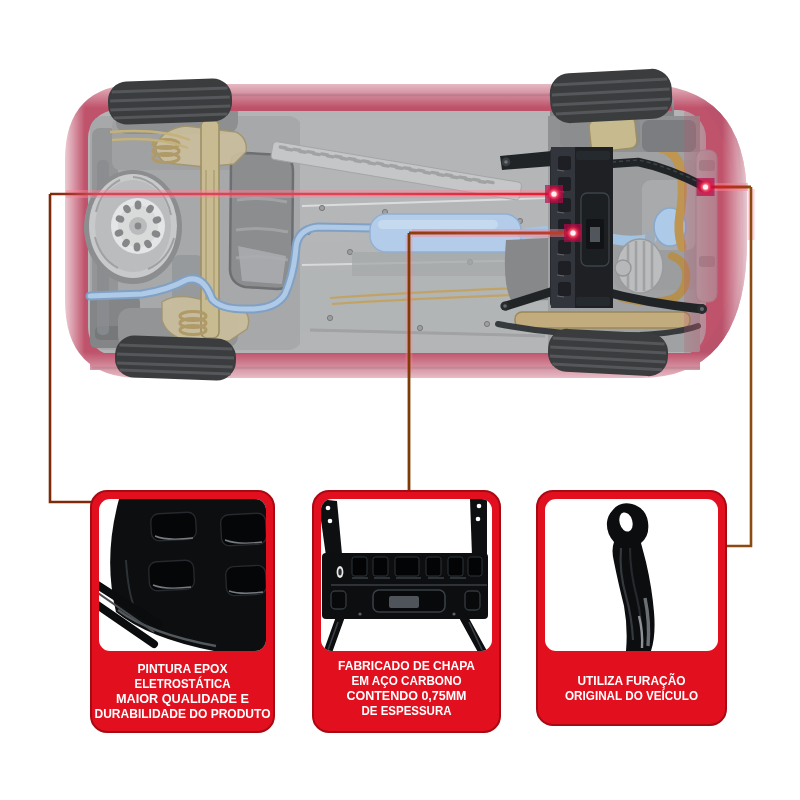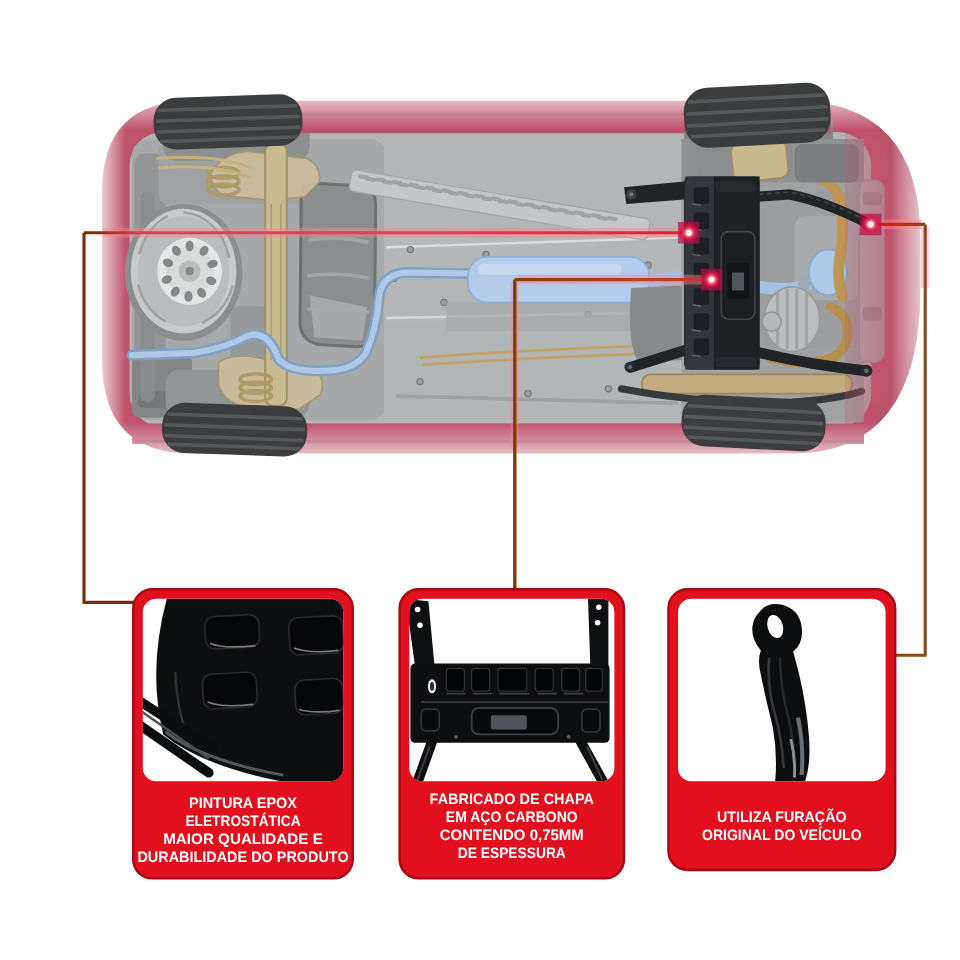--- a/index.html
+++ b/index.html
@@ -1,16 +1,16 @@
 <!DOCTYPE html>
 <html><head>
 <meta charset="utf-8">
 <style>
   html,body{margin:0;padding:0;background:#fff;}
-  .page{width:700px;height:800px;position:relative;font-family:"Liberation Sans",sans-serif;margin-left:20px;}
+  .page{width:700px;height:800px;position:relative;font-family:"Liberation Sans",sans-serif;}
   svg{display:block;}
 </style>
 </head>
 <body>
 <div class="page">
 <svg width="800" height="800" viewBox="0 0 800 800">
 <defs>
   <linearGradient id="hazeTop" x1="0" y1="0" x2="0" y2="1">
     <stop offset="0" stop-color="#ffffff" stop-opacity="0.95"></stop>
     <stop offset="1" stop-color="#ffffff" stop-opacity="0"></stop>

